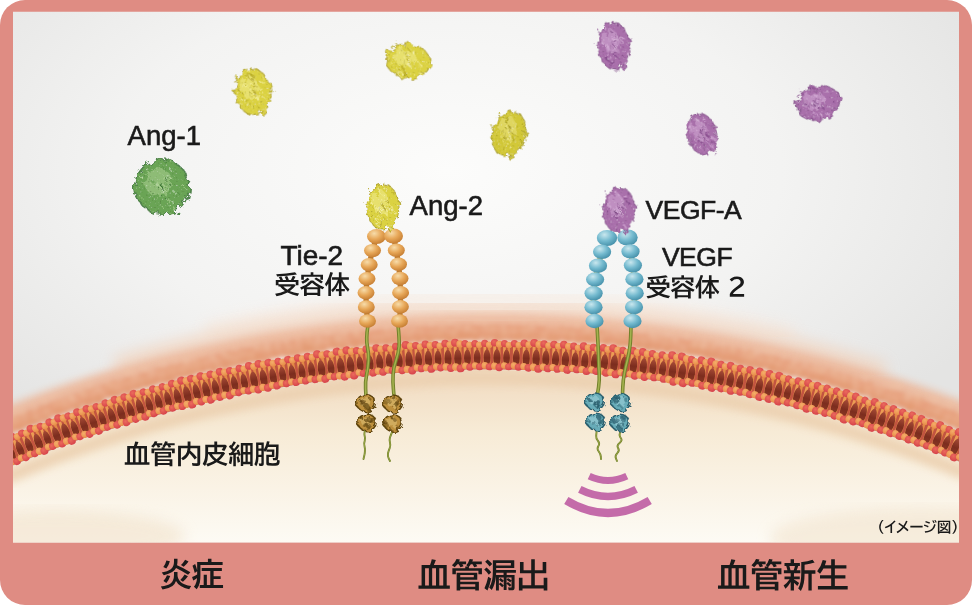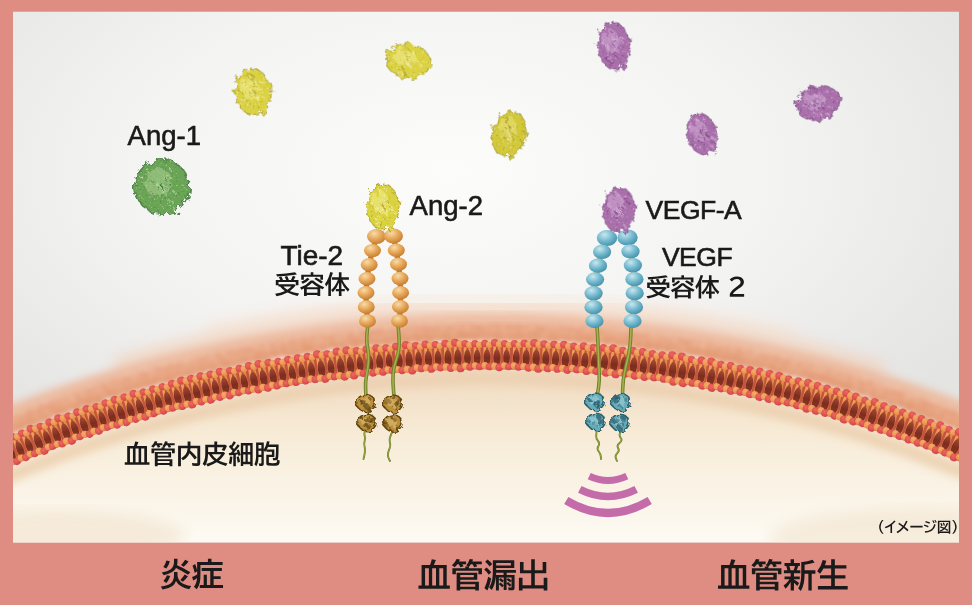--- a/index.html
+++ b/index.html
@@ -1,14 +1,14 @@
 <!DOCTYPE html>
 <html><head><meta charset="utf-8"><style>
 html,body{margin:0;padding:0;background:#fff;font-family:"Liberation Sans",sans-serif;}
-#wrap{width:972px;height:605px;overflow:hidden;}
+#wrap{width:972px;height:605px;overflow:hidden;border-radius:25px;}
 </style></head><body>
 <div id="wrap"><svg xmlns="http://www.w3.org/2000/svg" width="972" height="605" viewBox="0 0 972 605">
       <defs>
         <radialGradient id="bg" cx="46%" cy="30%" r="64%">
 <stop offset="0%" stop-color="#fcfcfb"></stop>
           <stop offset="55%" stop-color="#f3f3f2"></stop>
           <stop offset="100%" stop-color="#e4e4e3"></stop>
 </radialGradient>
         <linearGradient id="cell" x1="0" y1="350" x2="0" y2="545" gradientUnits="userSpaceOnUse">
 <stop offset="0" stop-color="#eed4b8"></stop>

